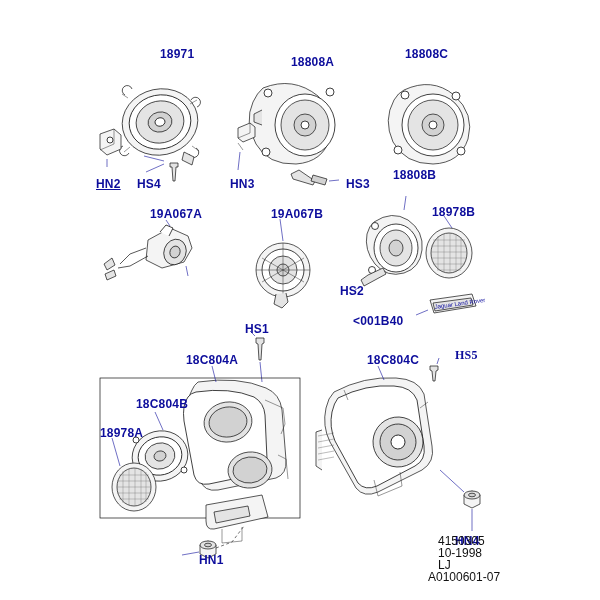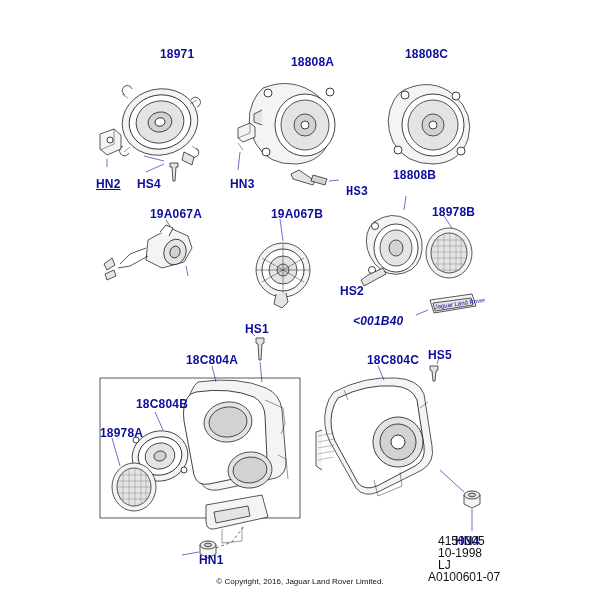--- a/index.html
+++ b/index.html
@@ -291,36 +291,35 @@
     </g>
 
   </svg>
 
   <div class="label" style="left:160px; top:47px;">18971</div>
   <div class="label" style="left:275px; top:55px;margin-left:16px;">18808A</div>
   <div class="label" style="left:405px; top:47px;">18808C</div>
   <div class="label" style="left:96px;  top:177px;text-decoration:underline;">HN2</div>
   <div class="label" style="left:137px; top:177px;">HS4</div>
   <div class="label" style="left:230px; top:177px;">HN3</div>
-  <div class="label" style="left:346px; top:185px;font-family:Liberation Mono, monospace;">HS3</div>
+  <div class="label" style="left:346px; top:177px;">HS3</div>
   <div class="label" style="left:393px; top:168px;">18808B</div>
   <div class="label" style="left:150px; top:207px;">19A067A</div>
   <div class="label" style="left:271px; top:207px;">19A067B</div>
   <div class="label" style="left:432px; top:205px;">18978B</div>
   <div class="label" style="left:340px; top:284px;">HS2</div>
-  <div class="label" style="left:353px; top:314px;font-style:italic;">&lt;001B40</div>
+  <div class="label" style="left:353px; top:314px;">&lt;001B40</div>
   <div class="label" style="left:245px; top:322px;">HS1</div>
   <div class="label" style="left:186px; top:353px;">18C804A</div>
   <div class="label" style="left:367px; top:353px;">18C804C</div>
-  <div class="label" style="left:428px; top:348px;">HS5</div>
+  <div class="label" style="left:455px; top:348px;font-family:Liberation Serif, serif;">HS5</div>
   <div class="label" style="left:136px; top:397px;">18C804B</div>
   <div class="label" style="left:100px; top:426px;text-align:center;">18978A</div>
   <div class="label" style="left:455px; top:534px;">HN4</div>
   <div class="label" style="left:156px; top:553px;margin-left:43px;">HN1</div>
 
   <div class="footer-text" style="left:438px; top:534px;">4150305</div>
   <div class="footer-text" style="left:438px; top:546px;">10-1998</div>
   <div class="footer-text" style="left:438px; top:558px;">LJ</div>
   <div class="footer-text" style="left:428px; top:570px;">A0100601-07</div>
 
-  <div class="copyright" style="top:577px;">© Copyright, 2016, Jaguar Land Rover Limited.</div>
 
 </div>
 
 </body></html>

